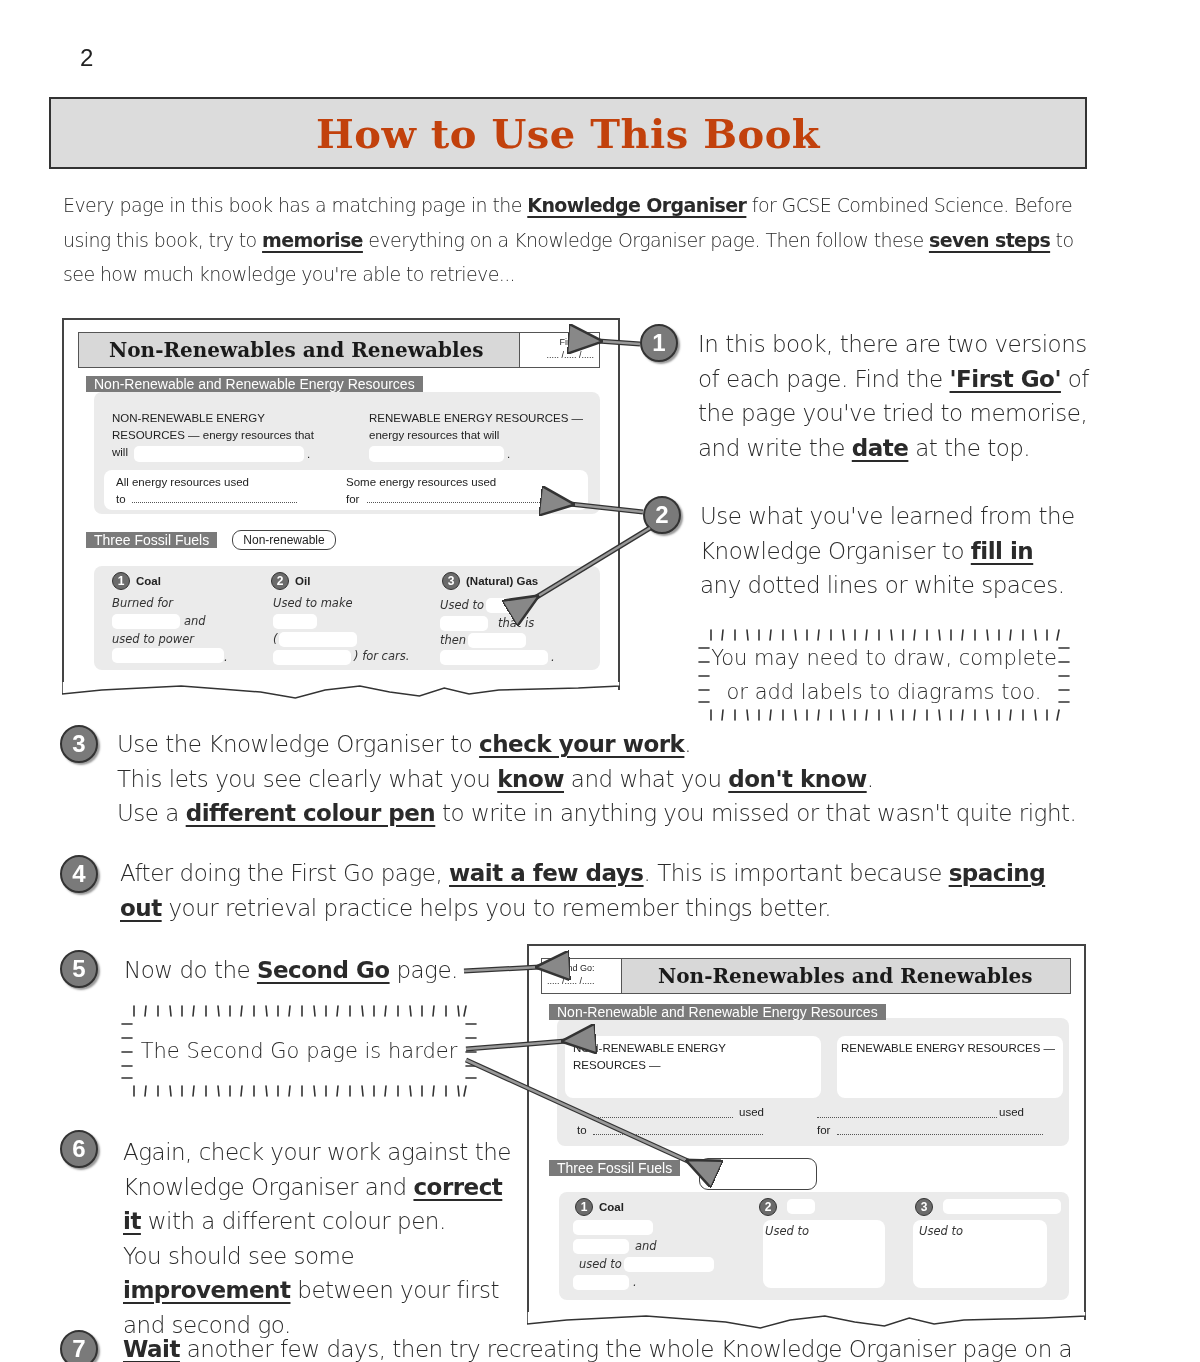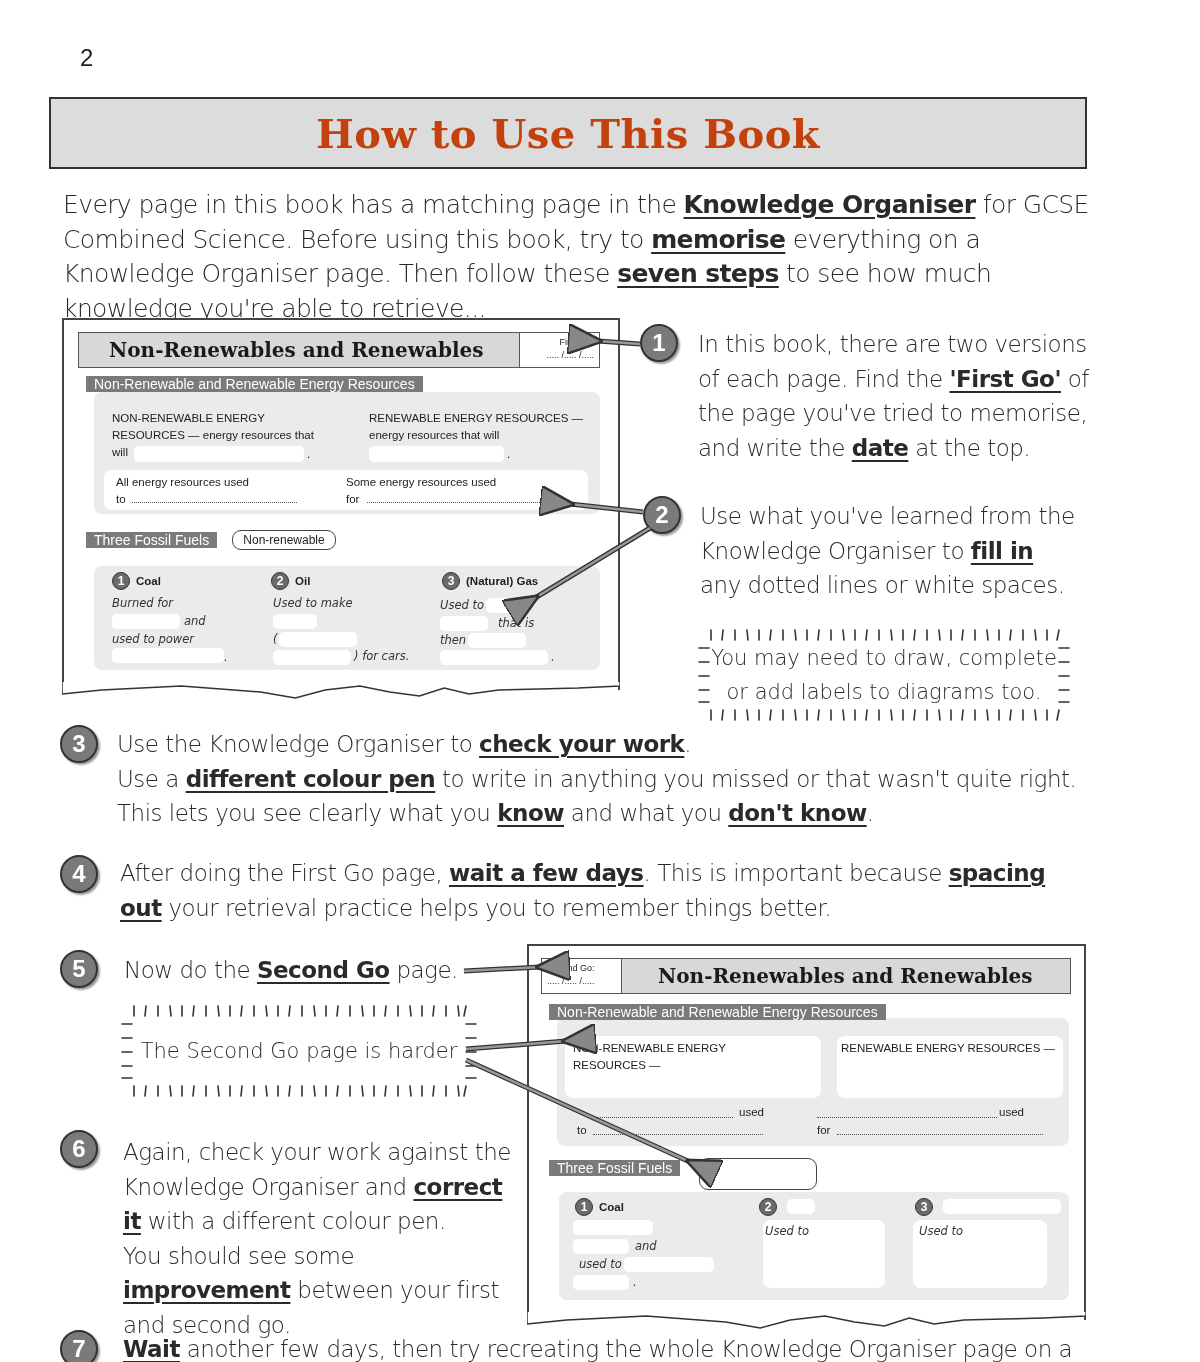--- a/index.html
+++ b/index.html
@@ -7,21 +7,21 @@
   body { position: relative; font-family: "DejaVu Sans", sans-serif; color: #222; }
 
   .page-number { position: absolute; left: 80px; top: 44px; font-size: 24px; font-family: "Liberation Sans", sans-serif; }
 
   .title-bar { position: absolute; left: 49px; top: 97px; width: 1038px; height: 72px; background: #dcdcdc; border: 2px solid #333; display: flex; align-items: center; justify-content: center; }
   .title-bar h1 { font-family: "DejaVu Serif", serif; font-weight: bold; font-size: 40px; color: #c2410c; letter-spacing: 0.5px; }
 
   .hand { font-family: "DejaVu Sans", sans-serif; font-weight: 300; color: #2a2a2a; }
   .u { font-weight: bold; text-decoration: underline; text-underline-offset: 4px; text-decoration-thickness: 2px; }
 
-  .intro { position: absolute; left: 63px; top: 188px; width: 1030px; font-size: 25px; line-height: 34.5px; letter-spacing: -0.6px; }
+  .intro { position: absolute; left: 63px; top: 188px; width: 1030px; font-size: 19px; line-height: 34.5px; letter-spacing: -0.6px; }
 
   
   .sample { position: absolute; background: #fff; border: 2px solid #444; border-bottom: none; }
   .sample-1 { left: 62px; top: 318px; width: 558px; height: 372px; }
   .sample-2 { left: 527px; top: 938px; width: 559px; height: 376px; margin-top: 6px; }
   .torn { position: absolute; left: -2px; bottom: -14px; width: calc(100% + 4px); height: 24px; }
 
   .s-header { position: absolute; background: #d8d8d8; border: 1.5px solid #555; display: flex; align-items: center; }
   .s-title { font-family: "DejaVu Serif", serif; font-weight: bold; font-size: 20px; color: #1a1a1a; }
   .s-date { position: absolute; top: 0; height: 100%; background: #fff; border-left: 1.5px solid #555; font-size: 9px; font-family: "Liberation Sans", sans-serif; padding: 3px 5px; line-height: 13px; text-align: right; }
@@ -265,22 +265,22 @@
   </svg>
   <div style="position:relative;">
     <div>You may need to draw, complete</div>
     <div>or add labels to diagrams too.</div>
   </div>
 </div>
 
 <div class="step-num" style="left:60px; top:725px;">3</div>
 <div class="step-text hand" style="left:117px; top:727px; width:960px;">
   <div><span>Use the Knowledge Organiser to </span><span class="u">check your work</span><span>.</span></div>
+  <div><span>This lets you see clearly what you </span><span class="u">know</span><span> and what you </span><span class="u">don't know</span><span>.</span></div>
   <div><span>Use a </span><span class="u">different colour pen</span><span> to write in anything you missed or that wasn't quite right.</span></div>
-  <div><span>This lets you see clearly what you </span><span class="u">know</span><span> and what you </span><span class="u">don't know</span><span>.</span></div>
 </div>
 
 <div class="step-num" style="left:60px; top:855px;">4</div>
 <p class="step-text hand" style="left:120px; top:856px; width:960px;">
   <span>After doing the First Go page, </span><span class="u">wait a few days</span><span>.  This is important because </span><span class="u">spacing out</span><span> your retrieval practice helps you to remember things better.</span>
 </p>
 
 <div class="step-num" style="left:60px; top:950px;">5</div>
 <p class="step-text hand" style="left:124px; top:953px; width:360px;">
   <span>Now do the </span><span class="u">Second Go</span><span> page.</span>

